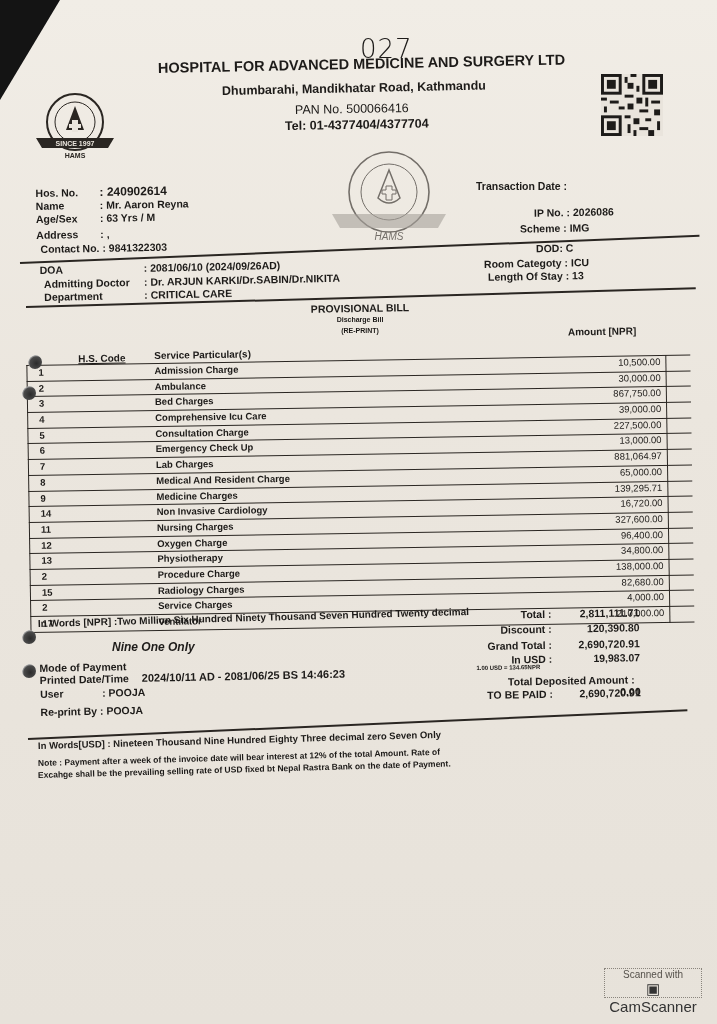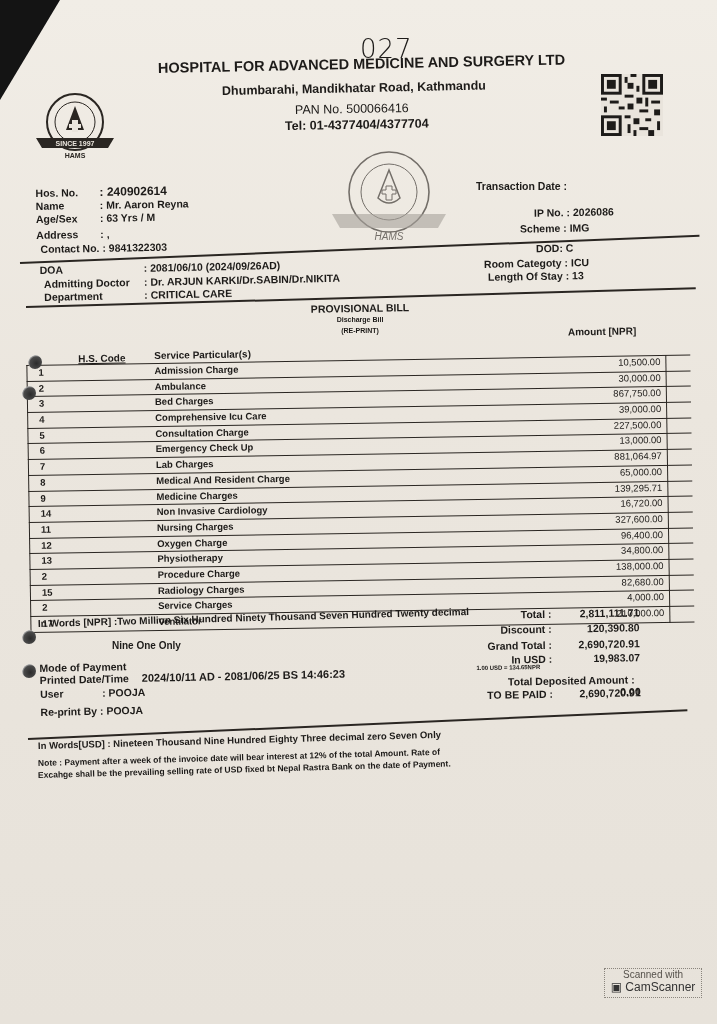--- a/index.html
+++ b/index.html
@@ -36,21 +36,21 @@
   .row .code { position:absolute; left:12px; top:1px; width:30px; }
   .row .desc { position:absolute; left:128px; top:1px; }
   .row .amt { position:absolute; right:30px; top:0px; font-weight:normal; }
   .row-last { border-bottom:1.4px solid #2a2622; }
   .leftline { position:absolute; left:0; top:22px; bottom:0; width:1.4px; background:#2a2622; }
   .rightline { position:absolute; right:24px; top:22px; bottom:0; width:1.4px; background:#2a2622; }
   .sum { font-size:10.5px; font-weight:bold; text-align:right; }
   .punch { position:absolute; width:14px; height:14px; border-radius:50%; background:radial-gradient(circle at 60% 60%, #2b2b2b 0%, #4a4a4a 55%, #bdbdbd 70%, transparent 72%); }
   .footer-txt { font-size:9.5px; font-weight:bold; transform:rotate(-1.6deg); transform-origin:left; }
   .scanned { left:604px; top:968px; width:96px; height:28px; border:1px dotted #8a857d; font-size:10px; color:#55514b; text-align:center; }
-  .scanned .cs { font-size:12px; color:#333; }
+  .scanned .cs { font-size:15px; color:#333; }
 </style>
 </head>
 <body>
 
 <div class="paper-shade"></div>
 <div class="corner"></div>
 
 <div class="abs handnum">027</div>
 
 <svg class="abs logo" viewBox="0 0 86 72">
@@ -252,21 +252,21 @@
   <div class="leftline"></div>
   <div class="rightline"></div>
 </div>
 
 <div class="punch" style="left:28px; top:355px;"></div>
 <div class="punch" style="left:22px; top:386px;"></div>
 <div class="punch" style="left:22px; top:630px;"></div>
 <div class="punch" style="left:22px; top:664px;"></div>
 
 <div class="abs footer-txt" style="left:38px; top:618px; font-size:10px;">In Words [NPR] :Two Million Six Hundred Ninety Thousand Seven Hundred Twenty decimal</div>
-<div class="abs footer-txt" style="left:112px; top:640px; font-size:10px; transform:none;">Nine One Only</div>
+<div class="abs footer-txt" style="left:112px; top:640px; font-size:12px; transform:none;font-style:italic;">Nine One Only</div>
 
 <div class="abs sum" style="left:440px; top:608px; width:200px; transform:rotate(-1deg);">
   <div style="height:15px;"><span>Total :</span>&nbsp;&nbsp;<span style="display:inline-block;width:82px;">2,811,111.71</span></div>
   <div style="height:16px;"><span>Discount :</span>&nbsp;&nbsp;<span style="display:inline-block;width:82px;">120,390.80</span></div>
   <div style="height:14px;"><span>Grand Total :</span>&nbsp;&nbsp;<span style="display:inline-block;width:82px;">2,690,720.91</span></div>
   <div style="height:11px;"><span>In USD :</span>&nbsp;&nbsp;<span style="display:inline-block;width:82px;">19,983.07</span></div>
   <div style="height:11px; font-size:6px; padding-right:100px;">1.00 USD = 134.65NPR</div>
   <div style="height:13px;"><span>Total Deposited Amount :</span>&nbsp;&nbsp;<span style="display:inline-block;width:82px;">0.00</span></div>
   <div style="height:14px;"><span>TO BE PAID :</span>&nbsp;&nbsp;<span style="display:inline-block;width:82px;">2,690,720.91</span></div>
 </div>

